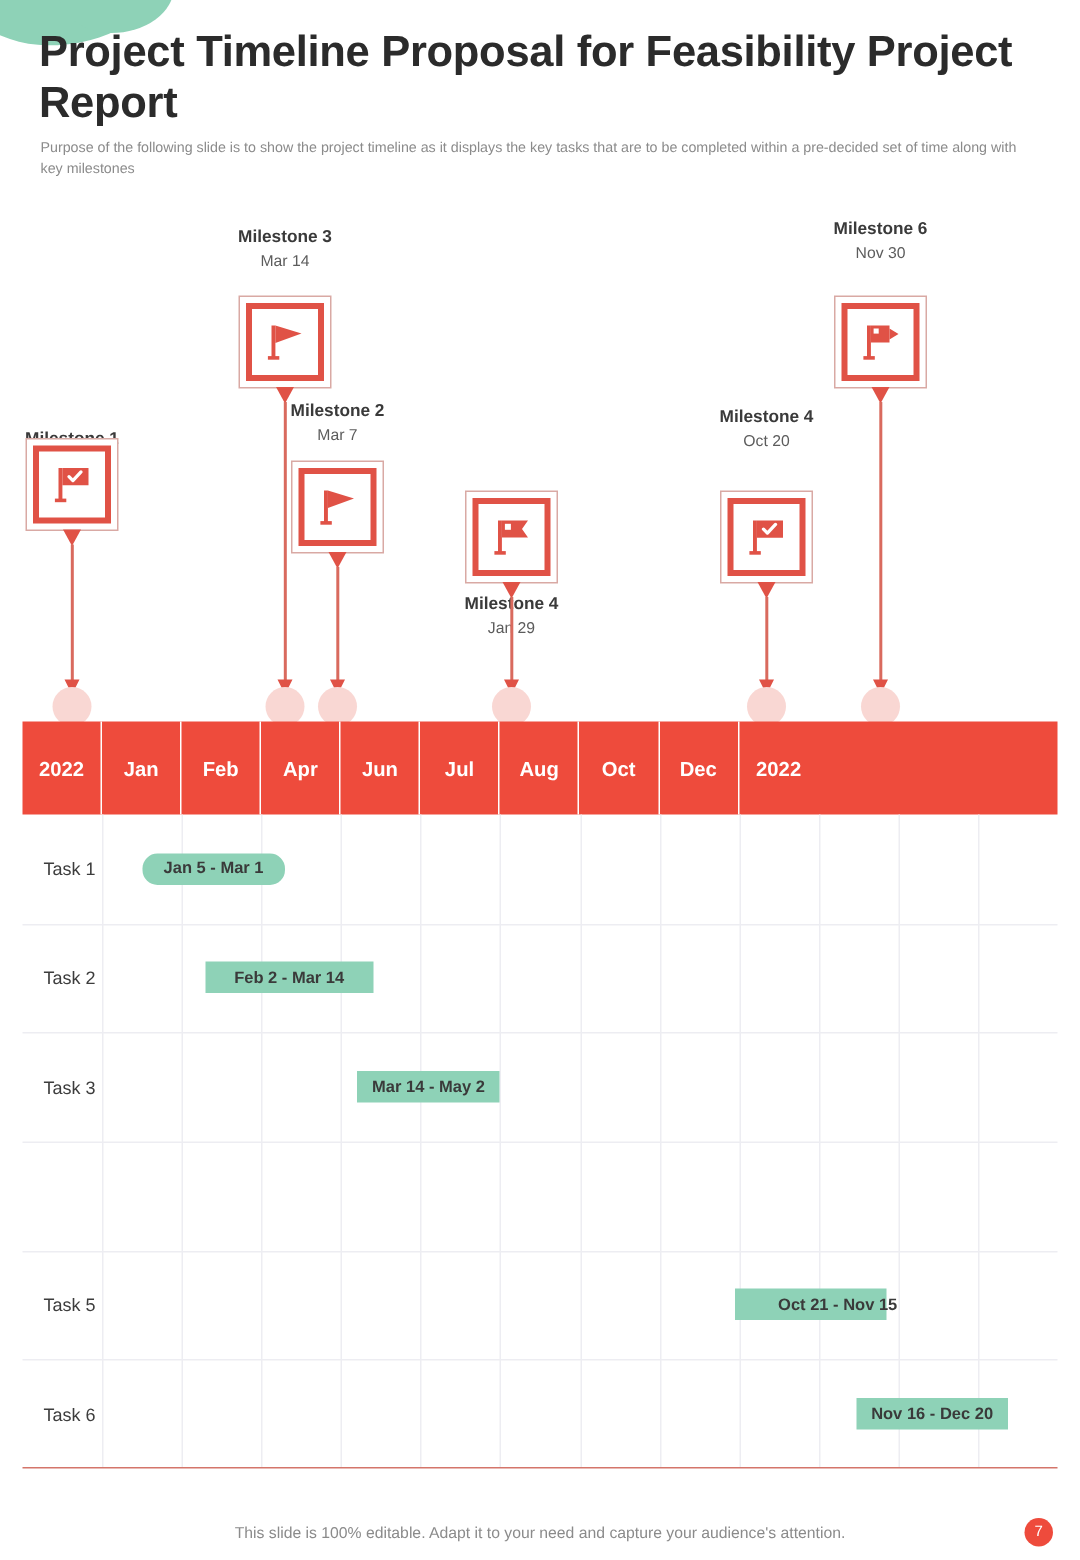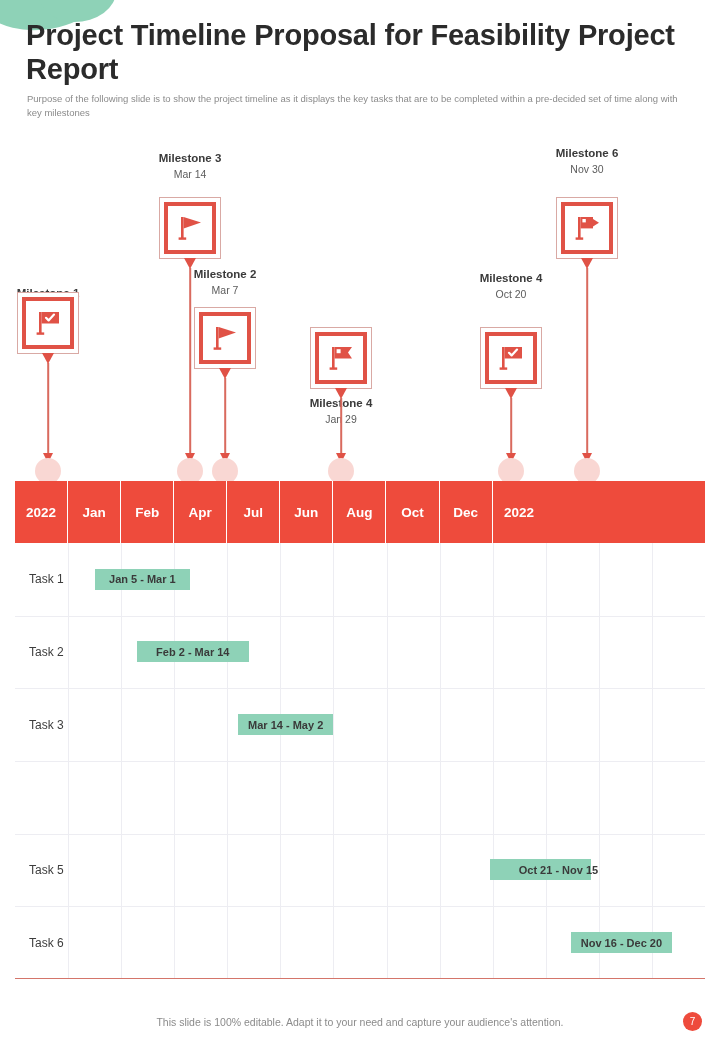--- a/index.html
+++ b/index.html
@@ -361,22 +361,22 @@
       <div class="ms-arrow-bottom" style="left: 587px; top: 453px;"></div>
       <div class="ms-dot" style="left: 587px; top: 458px;"></div>
     </div>
 
   <div class="gantt">
     <div class="g-row g-head" id="g-head">
         <div class="g-cell" style="width: 53.0769px;">2022</div>
         <div class="g-cell" style="width: 53.0769px;">Jan</div>
         <div class="g-cell" style="width: 53.0769px;">Feb</div>
         <div class="g-cell" style="width: 53.0769px;">Apr</div>
+        <div class="g-cell" style="width: 53.0769px;">Jun</div>
         <div class="g-cell" style="width: 53.0769px;">Jul</div>
-        <div class="g-cell" style="width: 53.0769px;">Jun</div>
         <div class="g-cell" style="width: 53.0769px;">Aug</div>
         <div class="g-cell" style="width: 53.0769px;">Oct</div>
         <div class="g-cell" style="width: 53.0769px;">Dec</div>
         <div class="g-cell" style="width: 53.0769px;">2022</div>
       </div>
     <div class="g-body" id="g-body">
         <div class="g-vline" style="left: 53.0769px;"></div>
         <div class="g-vline" style="left: 106.154px;"></div>
         <div class="g-vline" style="left: 159.231px;"></div>
         <div class="g-vline" style="left: 212.308px;"></div>
@@ -388,21 +388,21 @@
         <div class="g-vline" style="left: 530.769px;"></div>
         <div class="g-vline" style="left: 583.846px;"></div>
         <div class="g-vline" style="left: 636.923px;"></div>
         <div class="g-hline" style="top: 72.6667px;"></div>
         <div class="g-hline" style="top: 145.333px;"></div>
         <div class="g-hline" style="top: 218px;"></div>
         <div class="g-hline" style="top: 290.667px;"></div>
         <div class="g-hline" style="top: 363.333px;"></div>
         <div class="task-row" style="top: 0px;">
           <div class="task-label">Task 1</div>
-          <div class="task-bar" style="left: 79.6154px; width: 95.5385px;">Jan 5 - Mar 1</div>
+          <div class="task-bar" style="left: 79.6154px; width: 95.5385px; border-radius: 10px;">Jan 5 - Mar 1</div>
         </div>
         <div class="task-row" style="top: 72.6667px;">
           <div class="task-label">Task 2</div>
           <div class="task-bar" style="left: 122.077px; width: 111.462px;">Feb 2 - Mar 14</div>
         </div>
         <div class="task-row" style="top: 145.333px;">
           <div class="task-label">Task 3</div>
           <div class="task-bar" style="left: 222.923px; width: 95.5385px;">Mar 14 - May 2</div>
         </div>
         <div class="task-row" style="top: 290.667px;">

